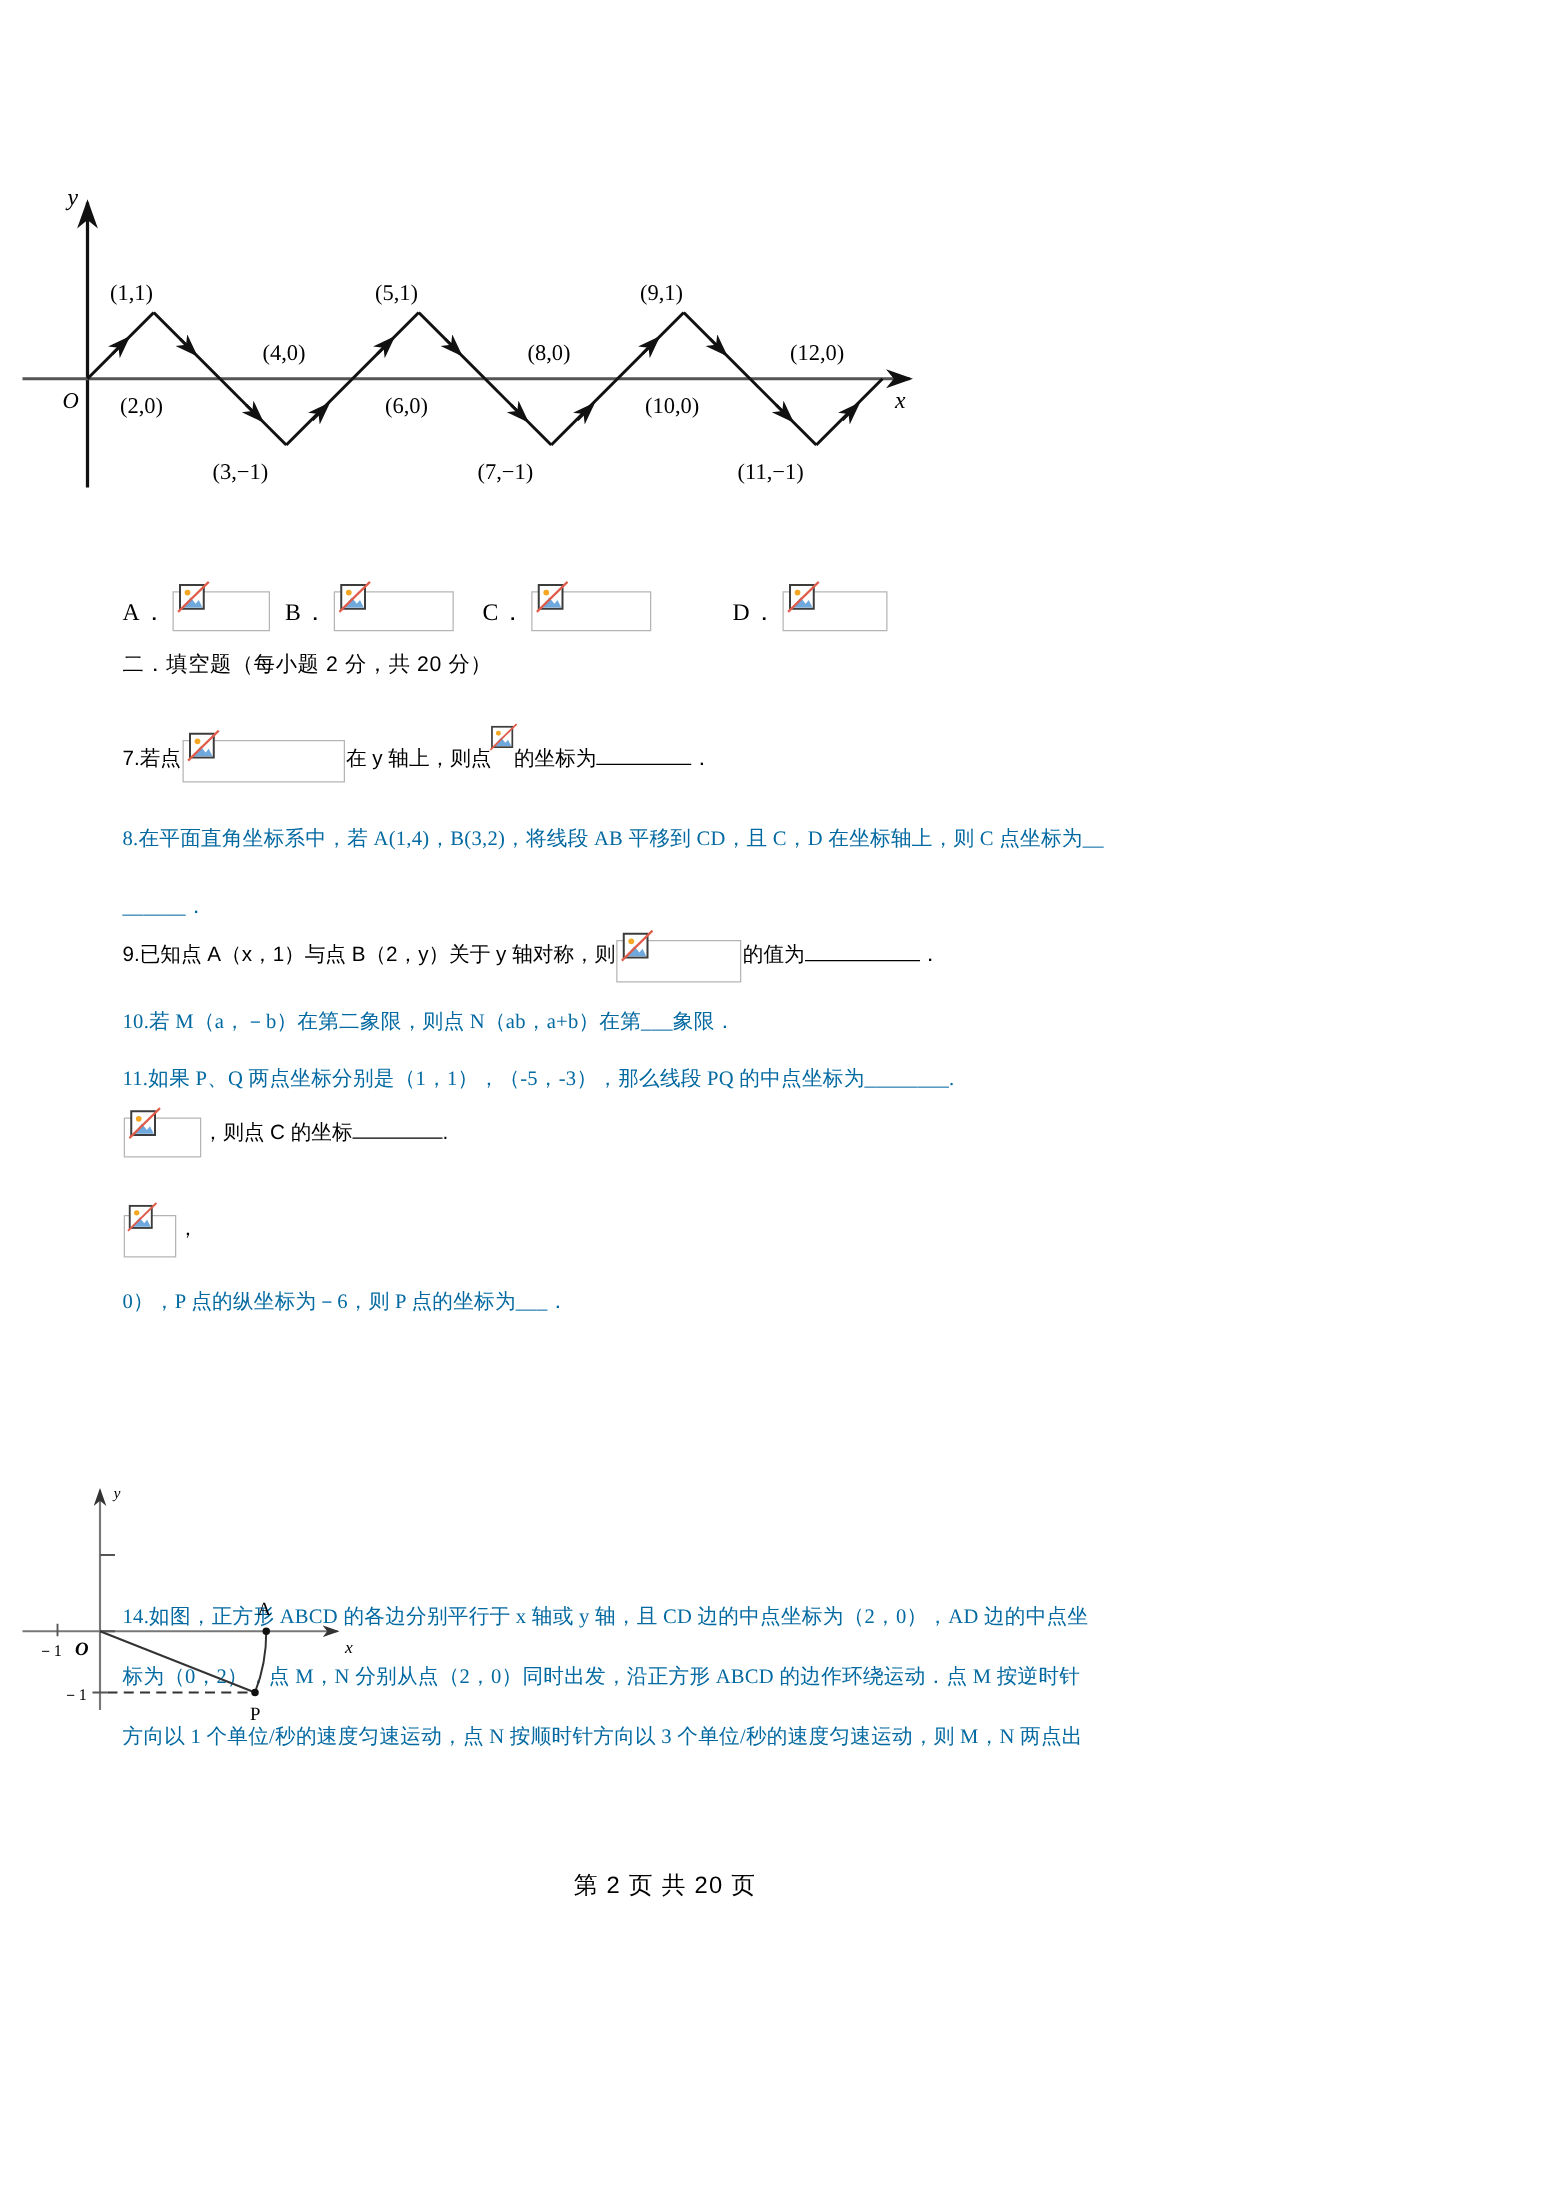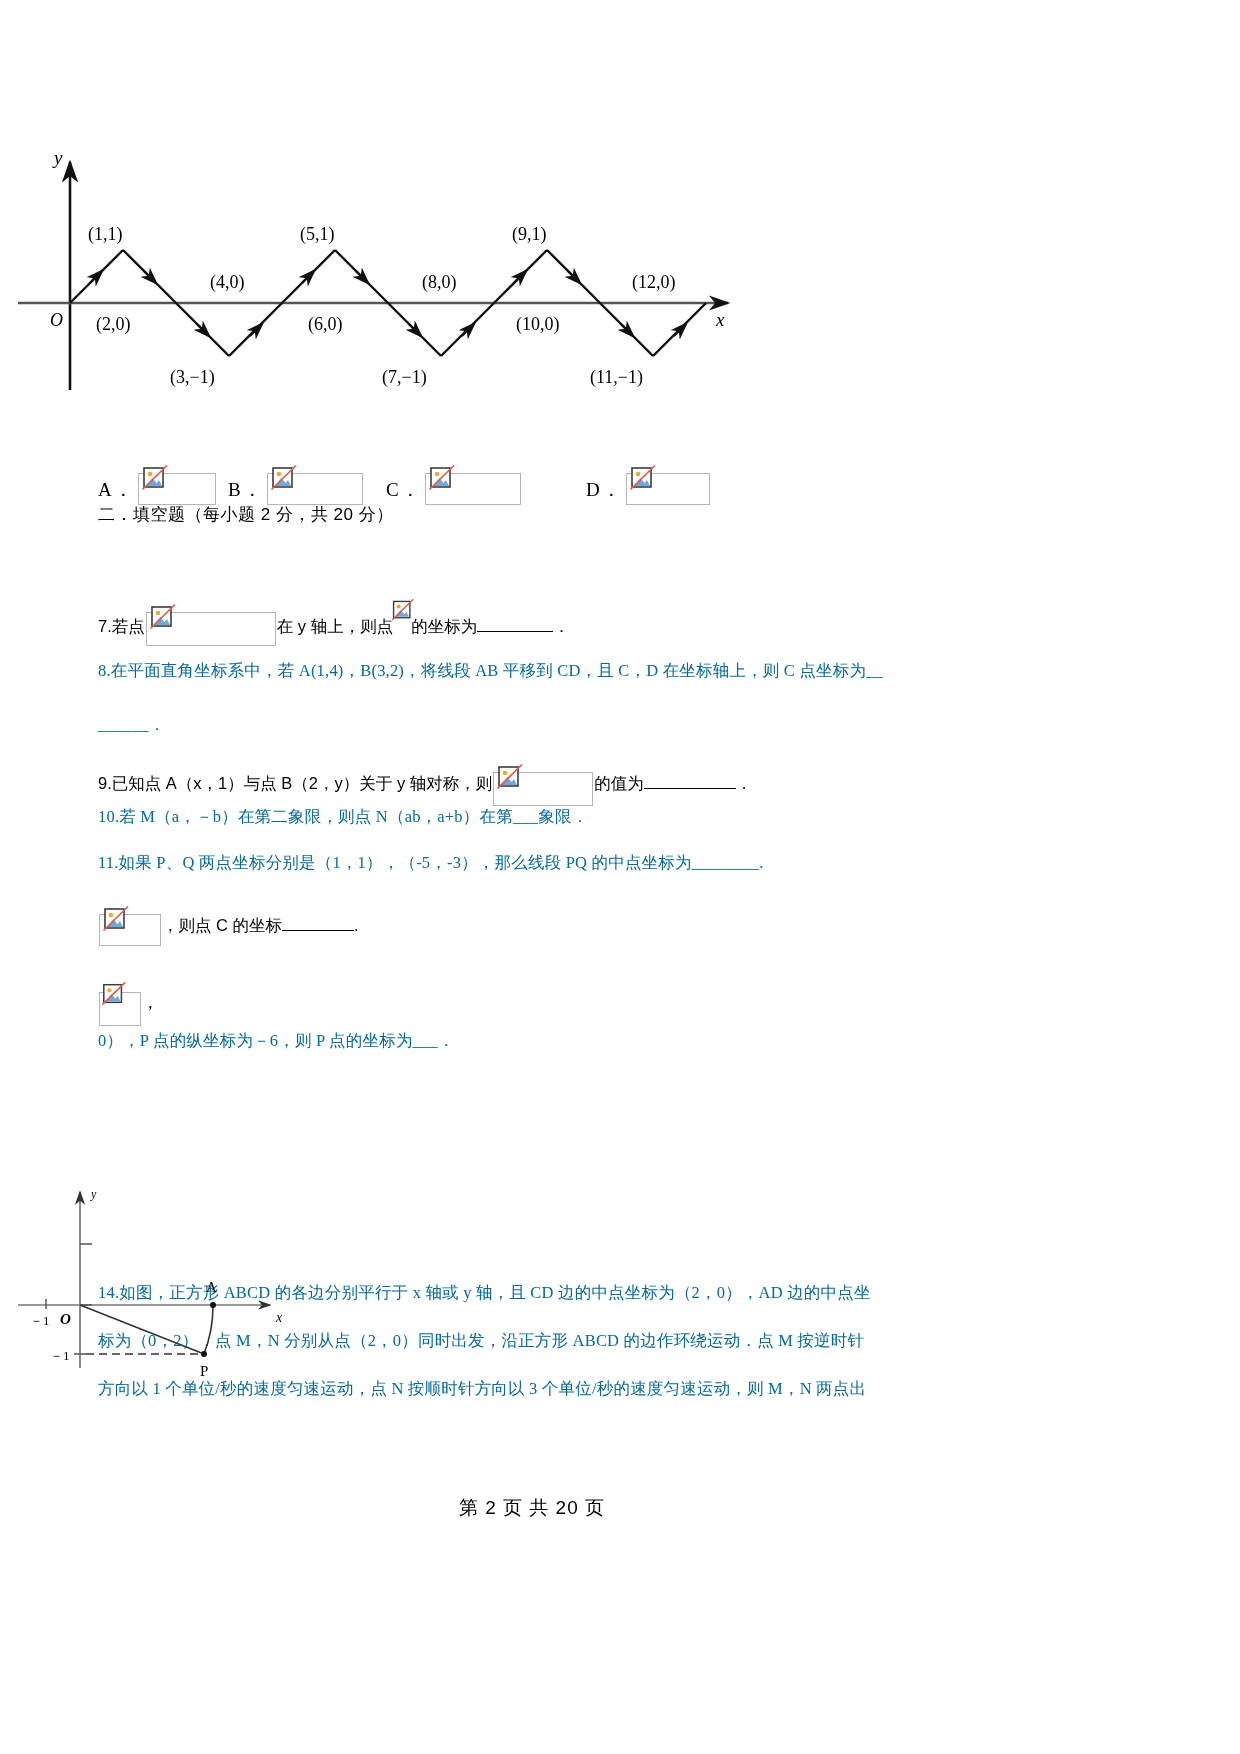--- a/index.html
+++ b/index.html
@@ -79,35 +79,34 @@
     font-family: Liberation Serif, serif;
     font-size: 16.5px;
     color: #0369a1;
     white-space: nowrap;
     letter-spacing: 0.2px;
   }
 
   .sec-head {
     position: absolute;
     left: 0px;
-    top: 503px;
+    top: 520px;
     font-family: "Liberation Sans", sans-serif;
     font-size: 17px;
     letter-spacing: 0.5px;
     white-space: nowrap;
   }
 
   .inline-row {
     position: absolute;
     display: flex;
     align-items: baseline;
     white-space: nowrap;
     font-family: "Liberation Sans", sans-serif;
     font-size: 16.5px;
-    margin-top: 20px;
   }
   .inline-row .imgbox { align-self: flex-end; margin: 0 1px; }
 
   .blank {
     display: inline-block;
     border-bottom: 1px solid #000;
     height: 0.95em;
   }
 
   

